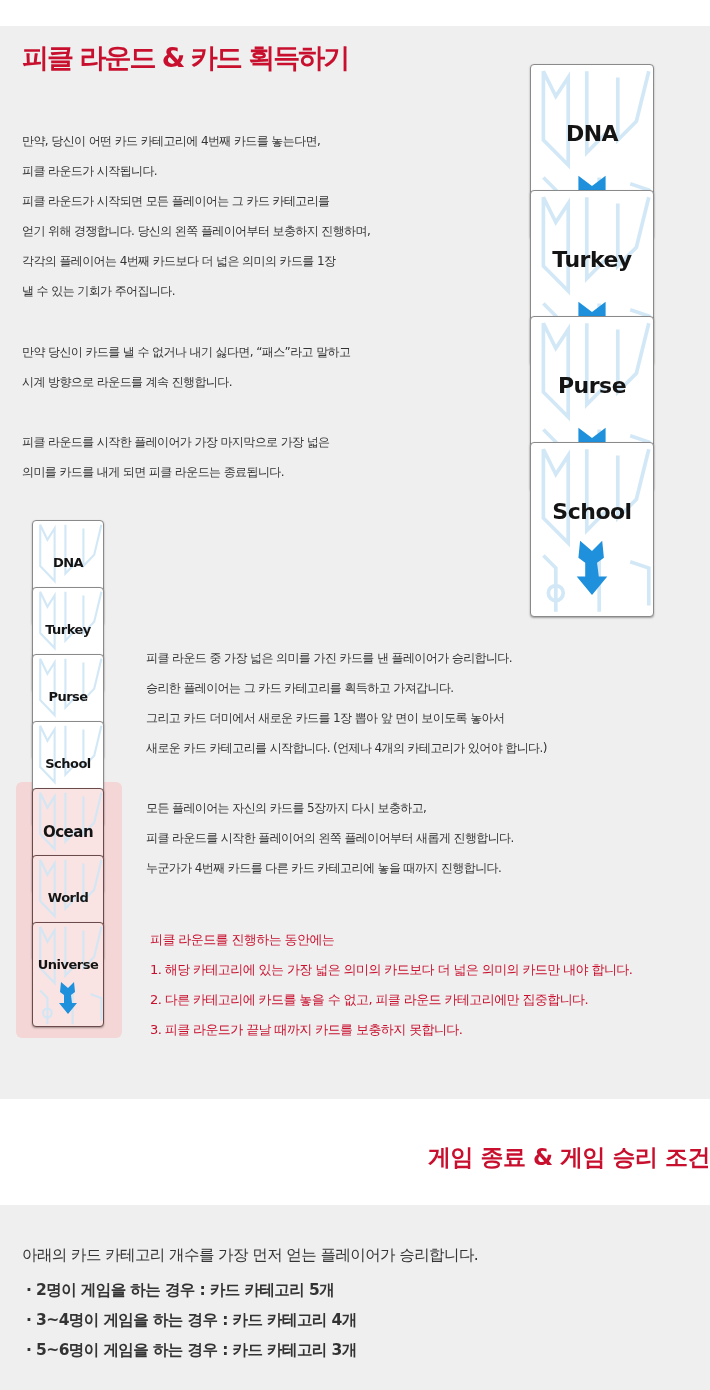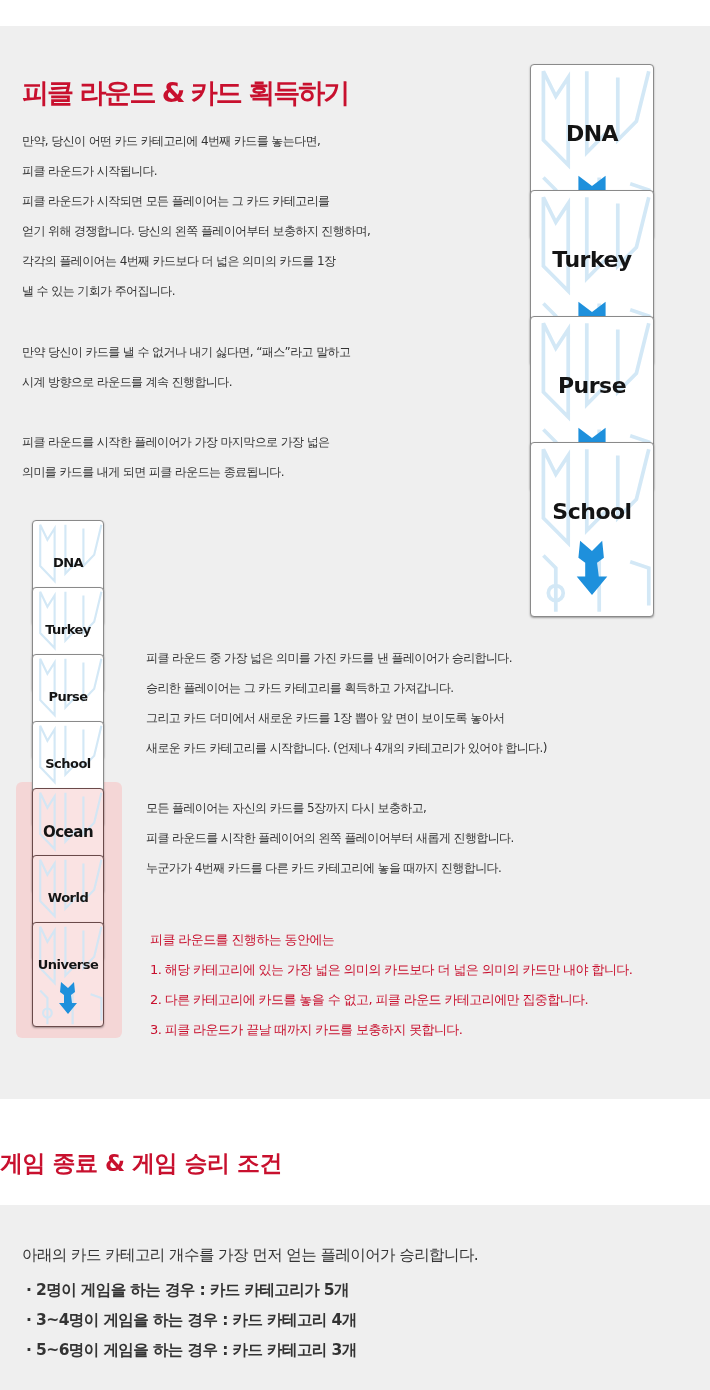--- a/index.html
+++ b/index.html
@@ -1,30 +1,30 @@
 <!DOCTYPE html>
 <html><head>
 <meta charset="utf-8">
 <style>
   * { box-sizing: border-box; margin: 0; padding: 0; }
   body { width: 710px; height: 1390px; background: #ffffff; font-family: "DejaVu Sans", sans-serif; position: relative; overflow: hidden; }
   .top-white { position: absolute; left: 0; top: 0; width: 710px; height: 26px; background: #ffffff; }
   .sec1 { position: absolute; left: 0; top: 26px; width: 710px; height: 1073px; background: #efefef; }
-  .title { position: absolute; left: 22px; top: 40px; font-size: 27px; font-weight: bold; color: #c8102e; letter-spacing: -2px; margin-top: 35px; }
+  .title { position: absolute; left: 22px; top: 40px; font-size: 27px; font-weight: bold; color: #c8102e; letter-spacing: -2px; }
   .para { position: absolute; left: 22px; color: #333333; font-size: 12px; line-height: 30px; letter-spacing: -0.6px; white-space: nowrap; }
   .para div { height: 30px; }
   .card { position: absolute; background: #ffffff; border: 1px solid #8a8a8a; border-radius: 4px; box-shadow: 0 1px 2px rgba(0,0,0,0.35); overflow: hidden; }
   .card .bg { position: absolute; inset: 0; }
   .card .word { position: absolute; left: 0; right: 0; text-align: center; font-weight: bold; color: #141414; letter-spacing: -0.5px; }
   .card .arrow { position: absolute; left: 50%; transform: translateX(-50%); }
   .pink-box { position: absolute; left: 16px; top: 782px; width: 106px; height: 256px; background: #f4d6d6; border-radius: 6px; }
   .red-list { position: absolute; left: 150px; top: 925px; color: #c8102e; font-size: 13px; line-height: 30px; letter-spacing: -0.6px; white-space: nowrap; }
   .red-list div { height: 30px; }
   .sec2-band { position: absolute; left: 0; top: 1099px; width: 710px; height: 106px; background: #ffffff; }
-  .sec2-title { position: absolute; left: 0; right: 0; top: 1142px; text-align: left; color: #c8102e; font-size: 23px; letter-spacing: -0.5px; margin-top: 6px; }
+  .sec2-title { position: absolute; left: 0; right: 0; top: 1142px; text-align: right; color: #c8102e; font-size: 23px; letter-spacing: -0.5px; }
   .sec3 { position: absolute; left: 0; top: 1205px; width: 710px; height: 185px; background: #efefef; }
   .win-intro { position: absolute; left: 22px; top: 1245px; color: #333; font-size: 15.5px; letter-spacing: -0.6px; white-space: nowrap; }
   .win-list { position: absolute; left: 26px; top: 1275px; color: #333; font-size: 15.5px; line-height: 30px; letter-spacing: -0.6px; white-space: nowrap; font-weight: bold; }
   .win-list div { height: 30px; }
 </style>
 </head>
 <body>
 
 <div class="top-white"></div>
 <div class="sec1"></div>
@@ -264,16 +264,16 @@
   <div>2. 다른 카테고리에 카드를 놓을 수 없고, 피클 라운드 카테고리에만 집중합니다.</div>
   <div>3. 피클 라운드가 끝날 때까지 카드를 보충하지 못합니다.</div>
 </div>
 
 <div class="sec2-band"></div>
 <h2 class="sec2-title">게임 종료 &amp; 게임 승리 조건</h2>
 
 <div class="sec3"></div>
 <div class="win-intro">아래의 카드 카테고리 개수를 가장 먼저 얻는 플레이어가 승리합니다.</div>
 <div class="win-list">
-  <div>· 2명이 게임을 하는 경우 : 카드 카테고리가 5개</div>
+  <div>· 2명이 게임을 하는 경우 : 카드 카테고리 5개</div>
   <div>· 3~4명이 게임을 하는 경우 : 카드 카테고리 4개</div>
   <div>· 5~6명이 게임을 하는 경우 : 카드 카테고리 3개</div>
 </div>
 
 </body></html>

